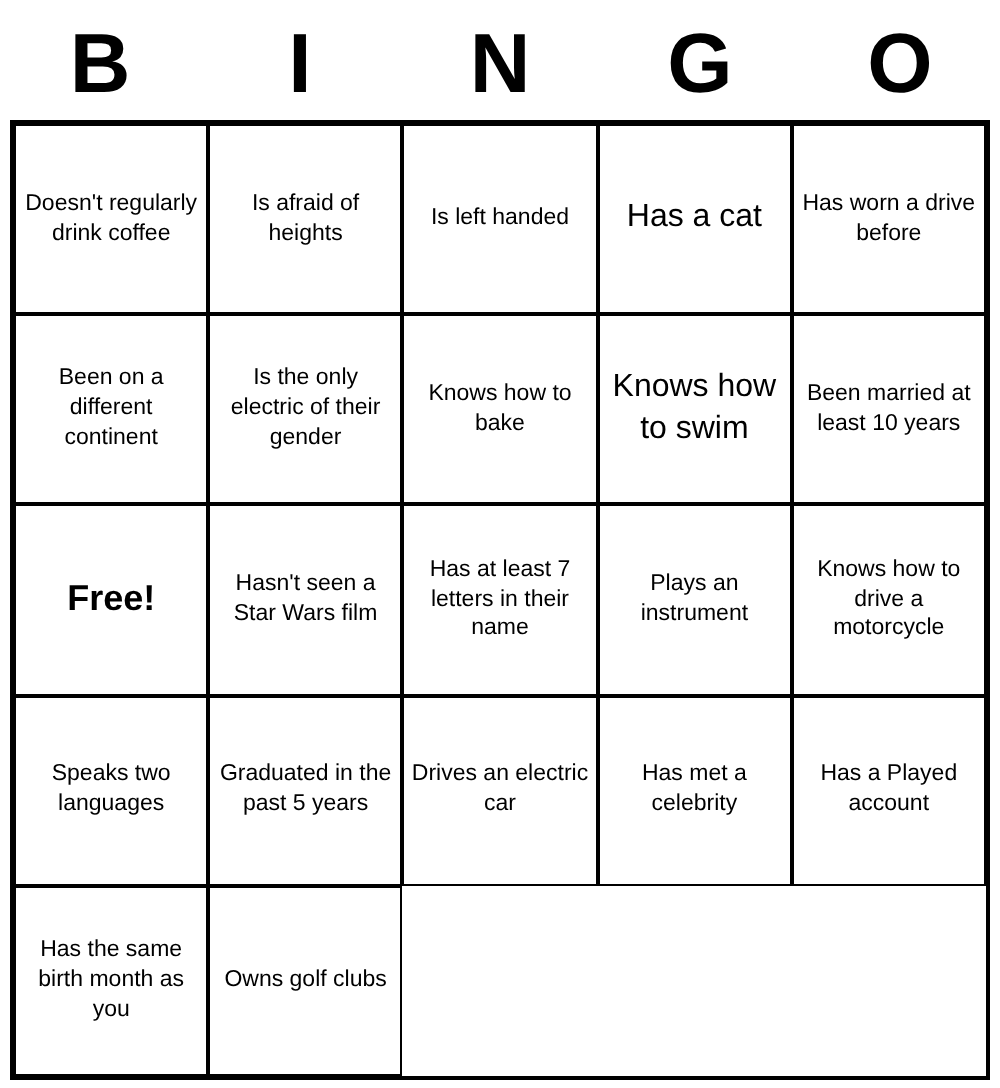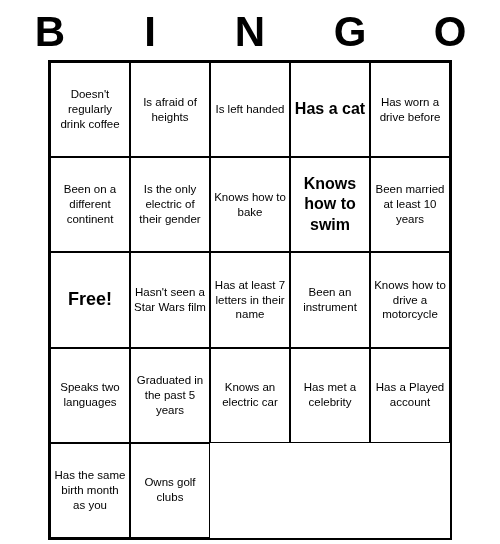--- a/index.html
+++ b/index.html
@@ -27,41 +27,41 @@
     .bingo-header-letter {
       font-size: 42px;
       font-weight: bold;
       width: 92px;
       text-align: center;
     }
     .bingo-grid {
       display: grid;
       grid-template-columns: repeat(5, 1fr);
       grid-template-rows: repeat(5, 1fr);
-      width: 404px;
+      width: 490px;
       height: 480px;
       border: 2px solid #000;
     }
     .bingo-cell {
       border: 1px solid #000;
       display: flex;
       align-items: center;
       justify-content: center;
       text-align: center;
       font-size: 11.5px;
       padding: 4px 3px;
       line-height: 1.3;
     }
     .bingo-cell.free {
       font-size: 18px;
       font-weight: bold;
     }
     .bingo-cell.large-text {
       font-size: 16px;
-      font-weight: bold;
+      font-weight: normal;
     }
   </style>
 </head>
 <body>
 
 <div class="bingo-header">
   <span class="bingo-header-letter">B</span>
   <span class="bingo-header-letter">I</span>
   <span class="bingo-header-letter">N</span>
   <span class="bingo-header-letter">G</span>
@@ -75,22 +75,22 @@
     <div class="bingo-cell large-text">Has a cat</div>
     <div class="bingo-cell">Has worn a drive before</div>
     <div class="bingo-cell">Been on a different continent</div>
     <div class="bingo-cell">Is the only electric of their gender</div>
     <div class="bingo-cell">Knows how to bake</div>
     <div class="bingo-cell large-text">Knows how to swim</div>
     <div class="bingo-cell">Been married at least 10 years</div>
     <div class="bingo-cell free">Free!</div>
     <div class="bingo-cell">Hasn't seen a Star Wars film</div>
     <div class="bingo-cell">Has at least 7 letters in their name</div>
-    <div class="bingo-cell">Been an instrument</div>
+    <div class="bingo-cell">Plays an instrument</div>
     <div class="bingo-cell">Knows how to drive a motorcycle</div>
     <div class="bingo-cell">Speaks two languages</div>
     <div class="bingo-cell">Graduated in the past 5 years</div>
-    <div class="bingo-cell">Knows an electric car</div>
+    <div class="bingo-cell">Drives an electric car</div>
     <div class="bingo-cell">Has met a celebrity</div>
     <div class="bingo-cell">Has a Played account</div>
     <div class="bingo-cell">Has the same birth month as you</div>
     <div class="bingo-cell">Owns golf clubs</div>
   </div>
 
 </body></html>

